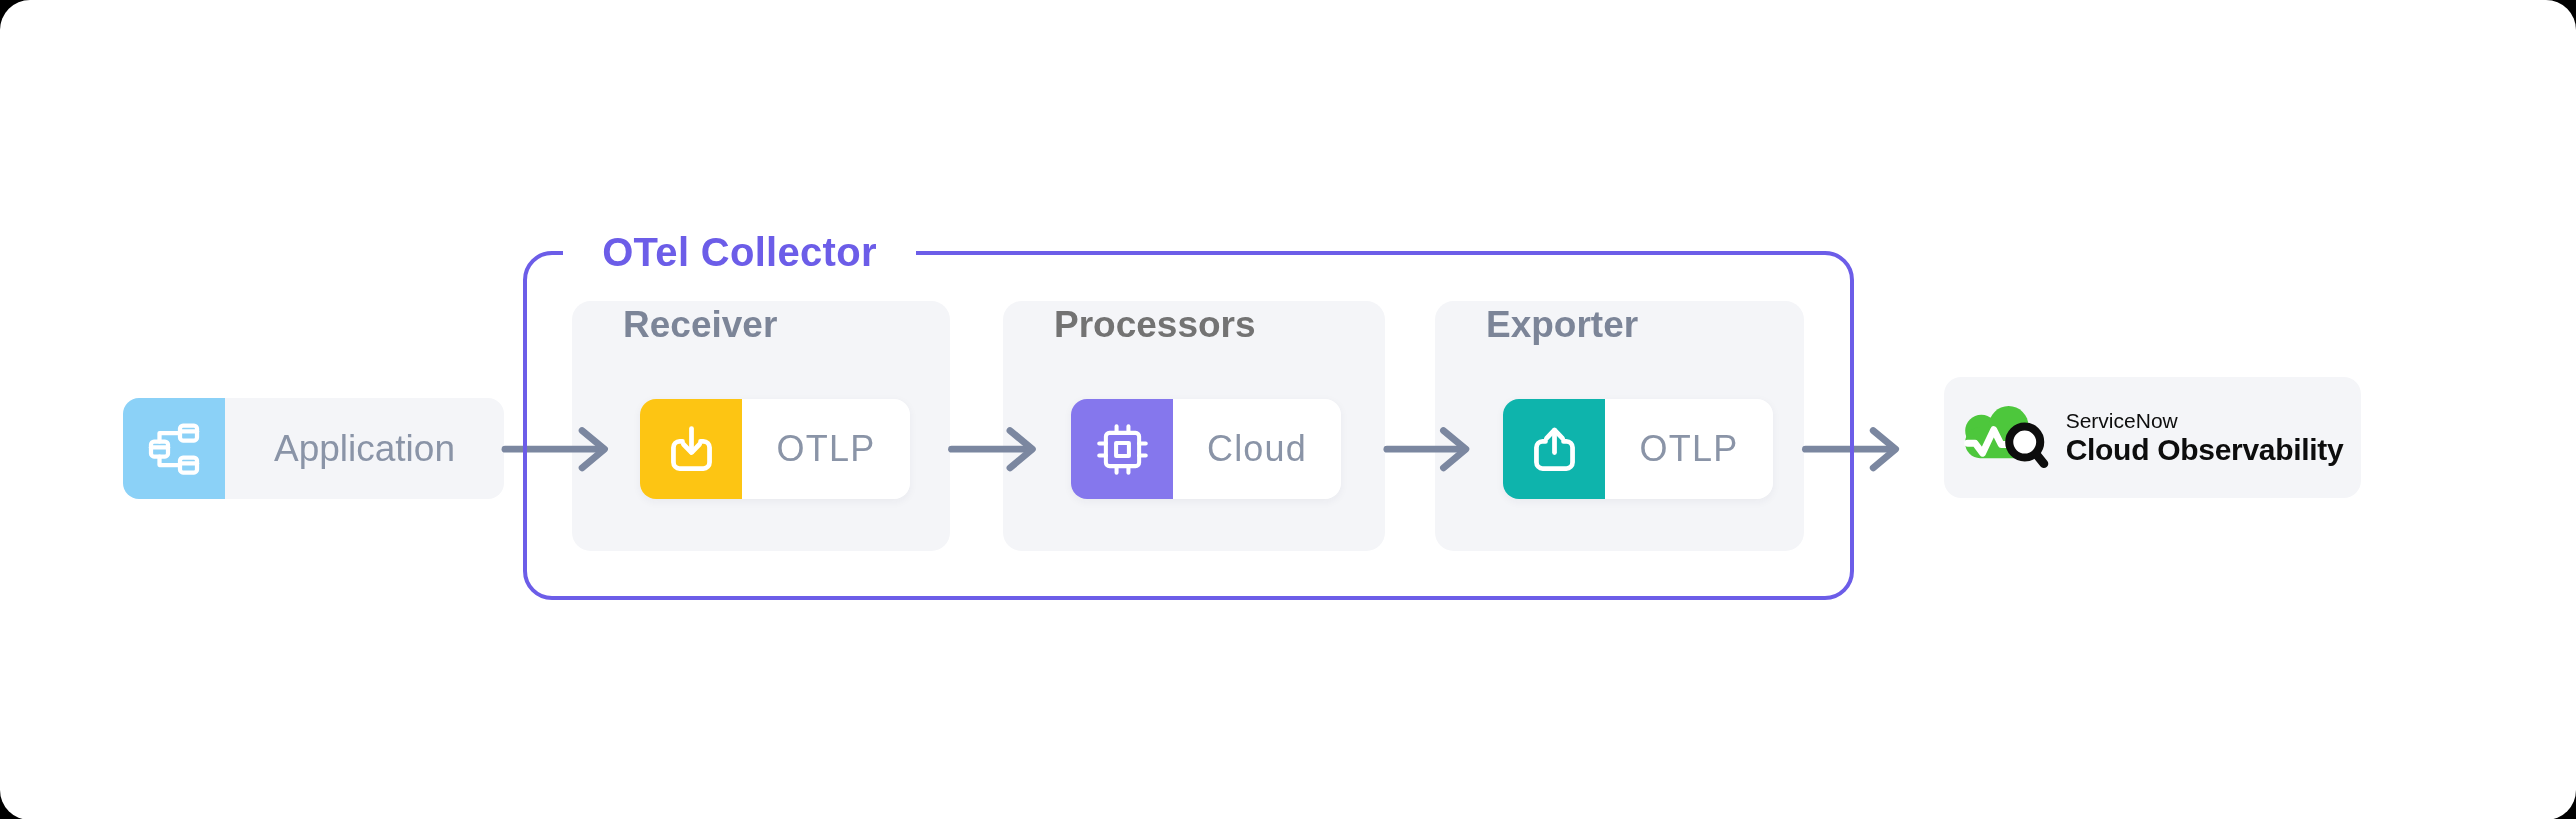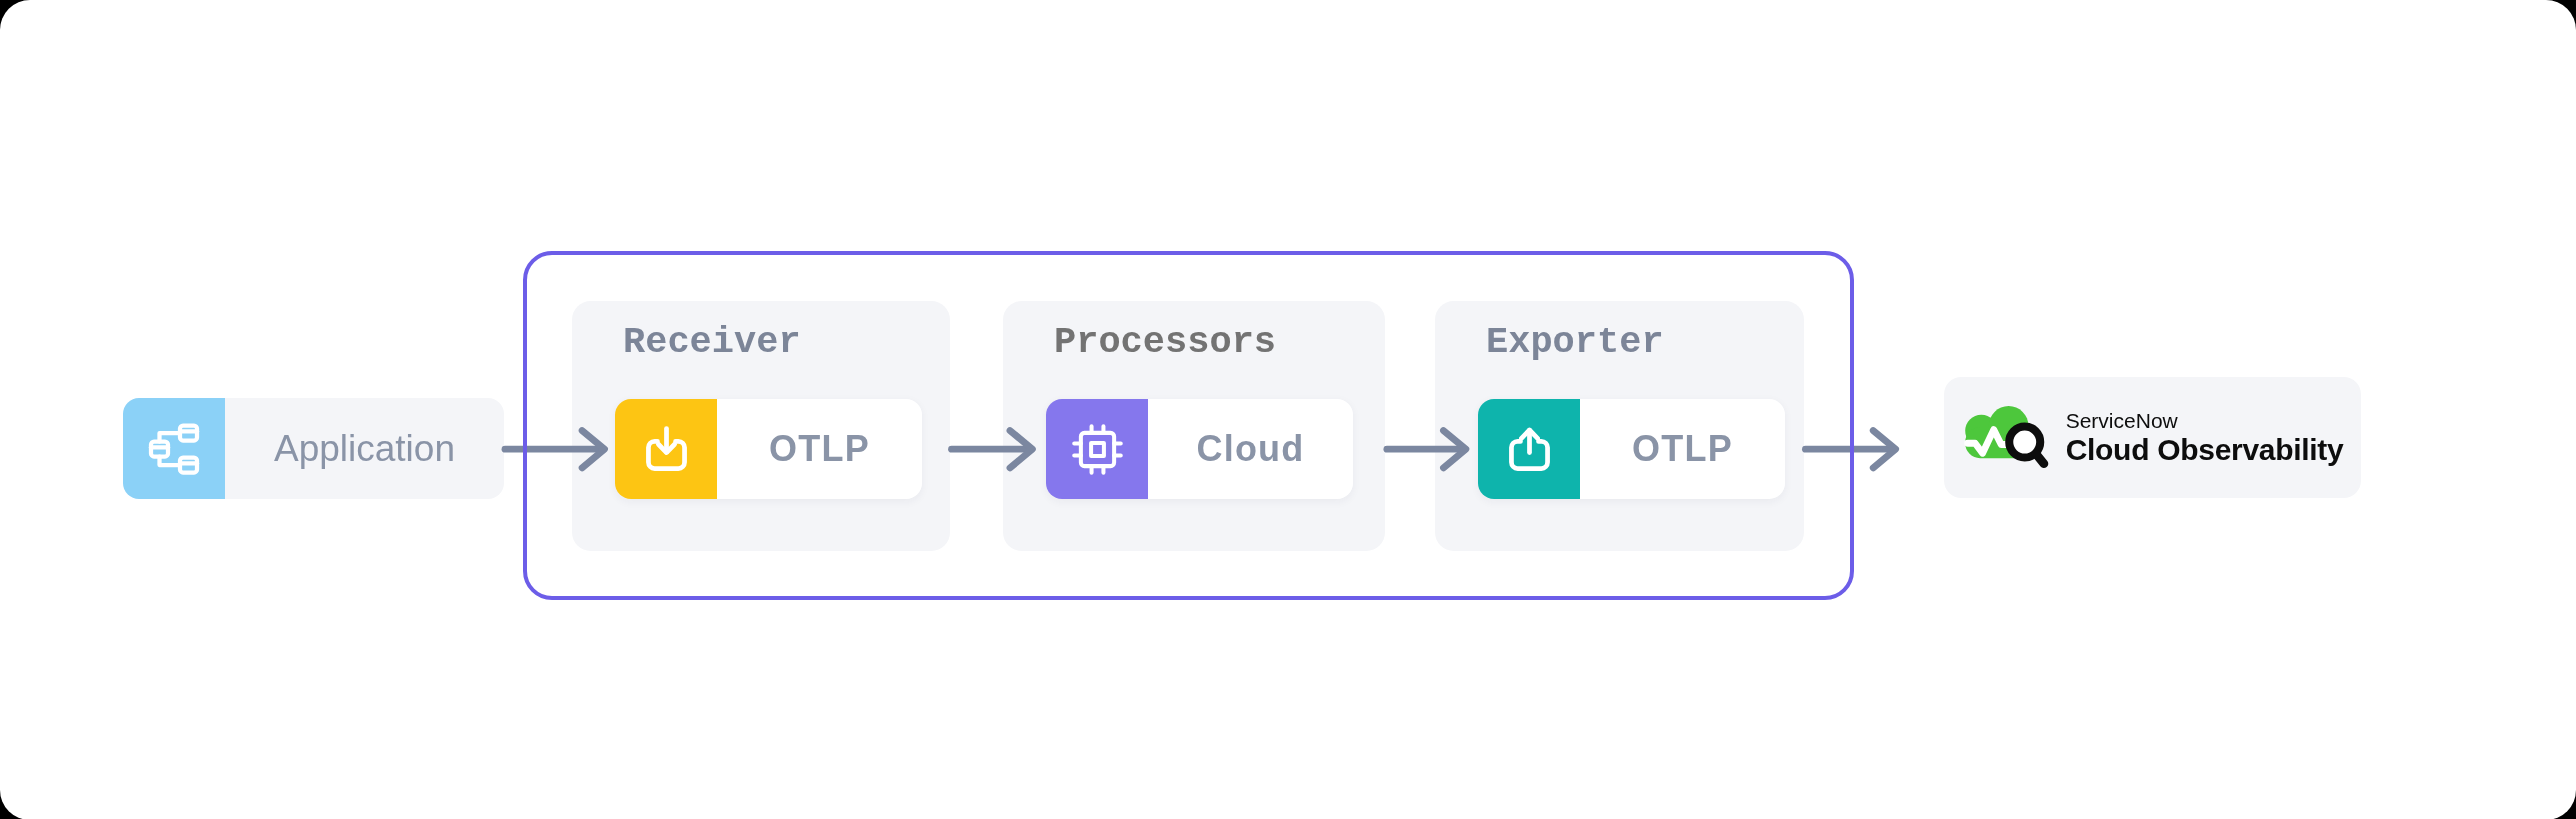--- a/index.html
+++ b/index.html
@@ -18,23 +18,23 @@
             border-radius:29px;box-sizing:border-box;}
   .otel-label{position:absolute;left:563px;top:229px;width:353px;height:47px;background:#fff;
               display:flex;align-items:center;justify-content:center;font-size:40px;font-weight:700;
               color:#6C5DE8;letter-spacing:0.3px;}
 
   
   .panel{position:absolute;top:301px;height:250px;background:#F4F5F8;border-radius:18.7px;}
   .panel-receiver{left:572px;width:378px;}
   .panel-processors{left:1003px;width:382px;}
   .panel-exporter{left:1435px;width:369px;}
-  .panel-title{margin:21px 0 0 51px;font-size:37px;font-weight:700;color:#7C8598;line-height:1.1;font-family:Liberation Mono, monospace;}
-  .chip{position:absolute;left:43px;top:98px;width:307px;height:100px;border-radius:16px;overflow:hidden;
-        display:flex;box-shadow:0 2.5px 8.7px rgba(30,40,70,.05);font-weight:bold;}
+  .panel-title{margin:4px 0 0 51px;font-size:37px;font-weight:700;color:#7C8598;line-height:1.1;}
+  .chip{position:absolute;left:68px;top:98px;width:270px;height:100px;border-radius:16px;overflow:hidden;
+        display:flex;box-shadow:0 2.5px 8.7px rgba(30,40,70,.05);}
   .chip .label-cell{flex:1;background:#fff;display:flex;align-items:center;justify-content:center;
         font-size:36px;color:#8A94A7;letter-spacing:1.2px;}
 
   
   .arrows{position:absolute;left:0;top:0;z-index:1;}
   .otel-box,.otel-label{z-index:2;}
   .arrows path{fill:none;stroke:currentColor;stroke-width:11;stroke-linecap:round;stroke-linejoin:round;}
 
   
   .sn-box{position:absolute;left:1944px;top:377px;width:417px;height:121px;background:#F4F5F8;
@@ -79,20 +79,21 @@
       <path d="M2230 722 H2355"></path>
         <path d="M2321 692 L2357 722 L2321 752"></path>
     </g>
     <g>
       <path d="M2903 722 H3046"></path>
         <path d="M3012 692 L3048 722 L3012 752"></path>
     </g>
   </svg>
 
   <div class="otel-box" style="border-color: rgb(108, 93, 232);"></div>
+  <div class="otel-label" style="color: rgb(108, 93, 232);">OTel Collector</div>
 
   <div class="panel panel-receiver">
     <div class="panel-title" style="color: rgb(124, 133, 152);">Receiver</div>
     <div class="chip">
       <div class="icon-cell" style="background: rgb(253, 197, 19);">
         <svg class="node-icon" width="57" height="57" viewBox="0 0 24 24" stroke-width="2">
           <path d="M8.2 8.6 H7 a2.6 2.6 0 0 0 -2.6 2.6 v6.2 a2.6 2.6 0 0 0 2.6 2.6 h10 a2.6 2.6 0 0 0 2.6 -2.6 v-6.2 a2.6 2.6 0 0 0 -2.6 -2.6 h-1.2"></path>
           <path d="M12 3.2 V13"></path>
           <path d="M8.6 9.8 L12 13.3 L15.4 9.8"></path>
         </svg>

